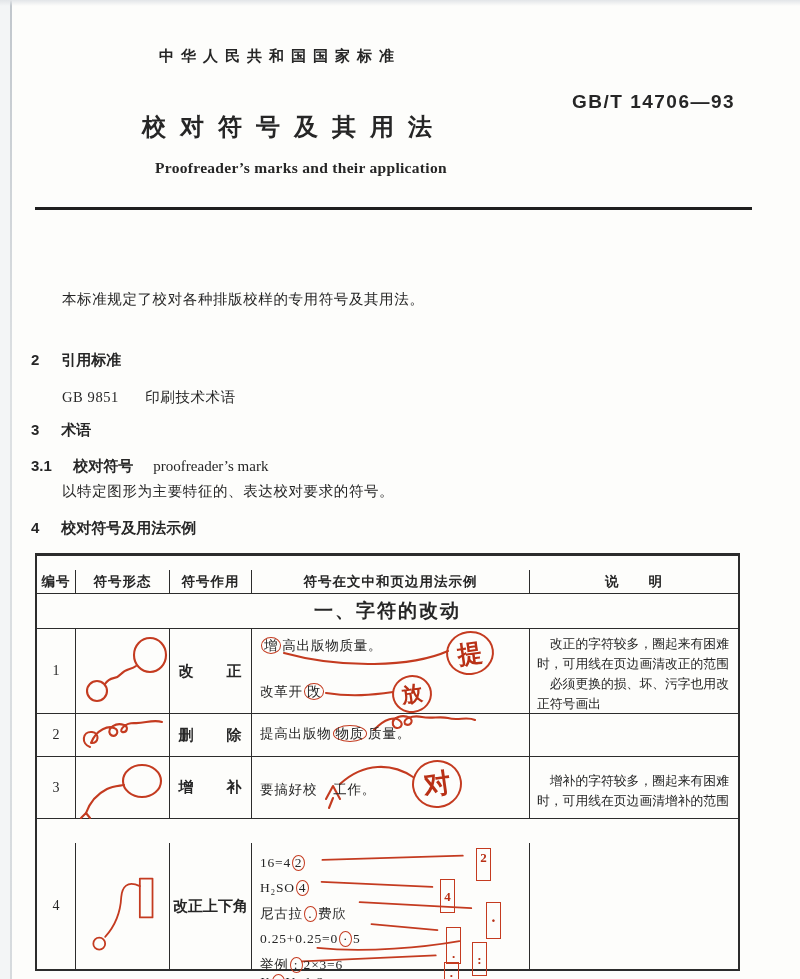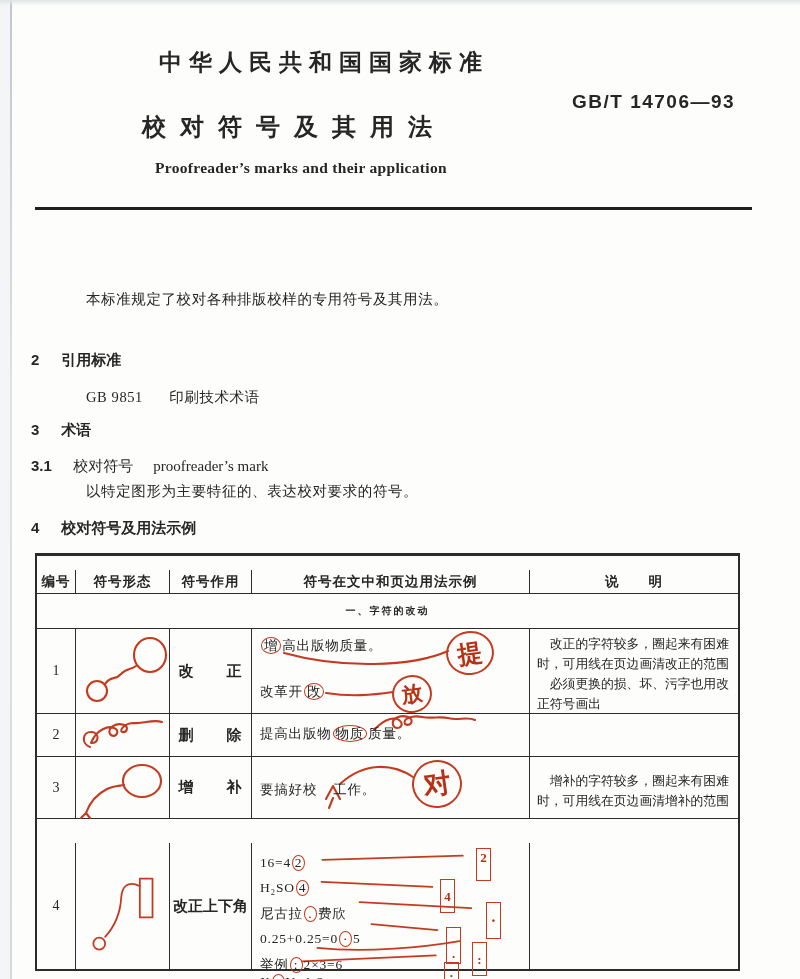--- a/index.html
+++ b/index.html
@@ -17,61 +17,61 @@
   .edge-left { position:absolute; left:0; top:0; width:10px; height:100%;
     background:#f3f5f6; }
   .scan-line { position:absolute; left:10px; top:0; width:2px; height:100%;
     background:linear-gradient(#b6bdc4,#d8dcdf 40%,#cfd4d8); opacity:.85; }
   .edge-top { position:absolute; left:0; top:0; width:100%; height:6px;
     background:linear-gradient(#e2e5e8,rgba(255,255,255,0)); }
 
   
   .org-title { position:absolute; left:159px; top:47px;
     font-family:"Liberation Sans","DejaVu Sans",sans-serif;
-    font-size:23px; font-weight:700; letter-spacing:7px; white-space:nowrap; }
+    font-size:15px; font-weight:700; letter-spacing:7px; white-space:nowrap; }
   .std-no { position:absolute; left:572px; top:91px;
     font-family:"Liberation Sans","DejaVu Sans",sans-serif;
     font-size:19px; font-weight:700; letter-spacing:1.5px; white-space:nowrap; }
   .doc-title { position:absolute; left:142px; top:111px;
     font-family:"Liberation Sans","DejaVu Sans",sans-serif;
     font-size:24px; font-weight:700; letter-spacing:14px; white-space:nowrap; }
   .doc-title-en { position:absolute; left:155px; top:159px;
     font-size:15.5px; font-weight:700; letter-spacing:.3px; white-space:nowrap; }
   .rule { position:absolute; left:35px; top:207px; width:717px; height:3px;
     background:#1f1f1f; }
 
   
   .sec-h { position:absolute; left:31px; white-space:nowrap;
     font-family:"Liberation Sans","DejaVu Sans",sans-serif;
     font-size:15px; font-weight:700; }
   .sec-no { display:inline-block; min-width:26px; font-weight:700; }
   .para { position:absolute; left:62px; font-size:14.5px; letter-spacing:.6px;
-    white-space:nowrap;margin-left:24px; }
+    white-space:nowrap; }
   .gap-l { margin-left:22px; }
-  .s31-zh { margin-left:12px; font-weight:400;margin-top:40px; }
+  .s31-zh { margin-left:12px; font-weight:700;margin-top:40px; }
   .s31-en { margin-left:16px; font-weight:400; }
 
   
   .gtable { position:absolute; left:35px; top:553px;
     display:grid;
     grid-template-columns:39px 94px 82px 278px 208px;
     grid-template-rows:38px 35px 85px 43px 62px 150px;
     border:2px solid #2c2c2c; border-top-width:3px;
     background:#fdfdfb; }
   .cell { position:relative; box-sizing:border-box;
     border-right:1px solid #2c2c2c; border-bottom:1px solid #2c2c2c;
     font-size:13.5px; }
   .cell.lc { border-right:none; }
   .cell.lr { border-bottom:none;margin-top:24px; }
   .hcell { display:flex; align-items:center; justify-content:center;
     font-weight:700; font-size:13.5px; letter-spacing:1px;margin-top:14px; }
   .group-row { grid-column:1/6; display:flex; align-items:center; justify-content:center;
     border-bottom:1px solid #2c2c2c; box-sizing:border-box;
     font-family:"Liberation Sans","DejaVu Sans",sans-serif;
-    font-size:10px; font-weight:700; letter-spacing:2px; }
+    font-size:19px; font-weight:700; letter-spacing:2px; }
   .ccell { display:flex; align-items:center; justify-content:center; }
   .numc { font-size:14px; }
   .actc { font-size:15px; letter-spacing:1px; white-space:nowrap;font-weight:bold; }
   .notec { padding:5px 7px 0 7px; font-size:12.8px; line-height:20px;
     display:block; }
   .notec p { margin:0; text-indent:1em; }
 
   svg.overlay { position:absolute; left:0; top:0; width:100%; height:100%;
     overflow:visible; }
   .rs { stroke:#c43b20; stroke-width:2.1; fill:none; stroke-linecap:round;

